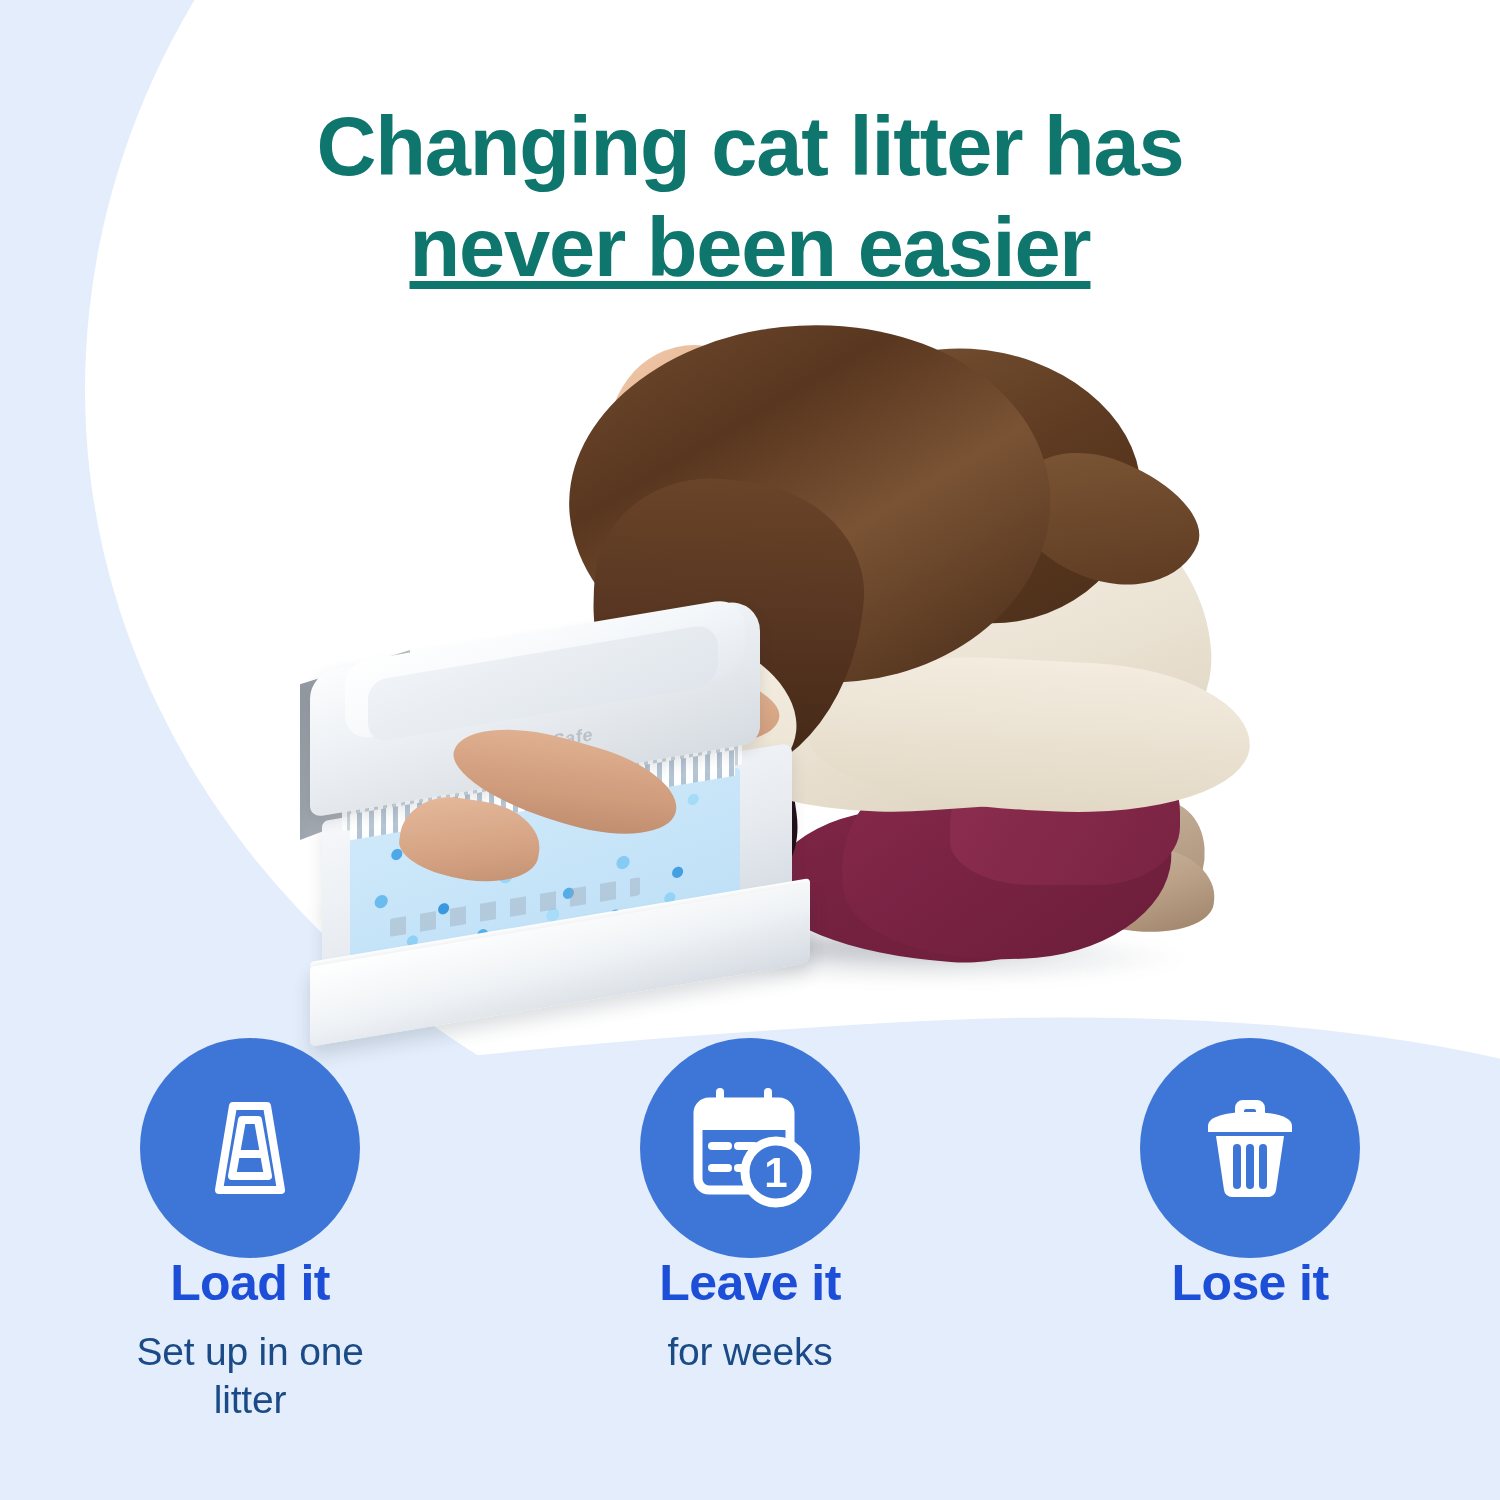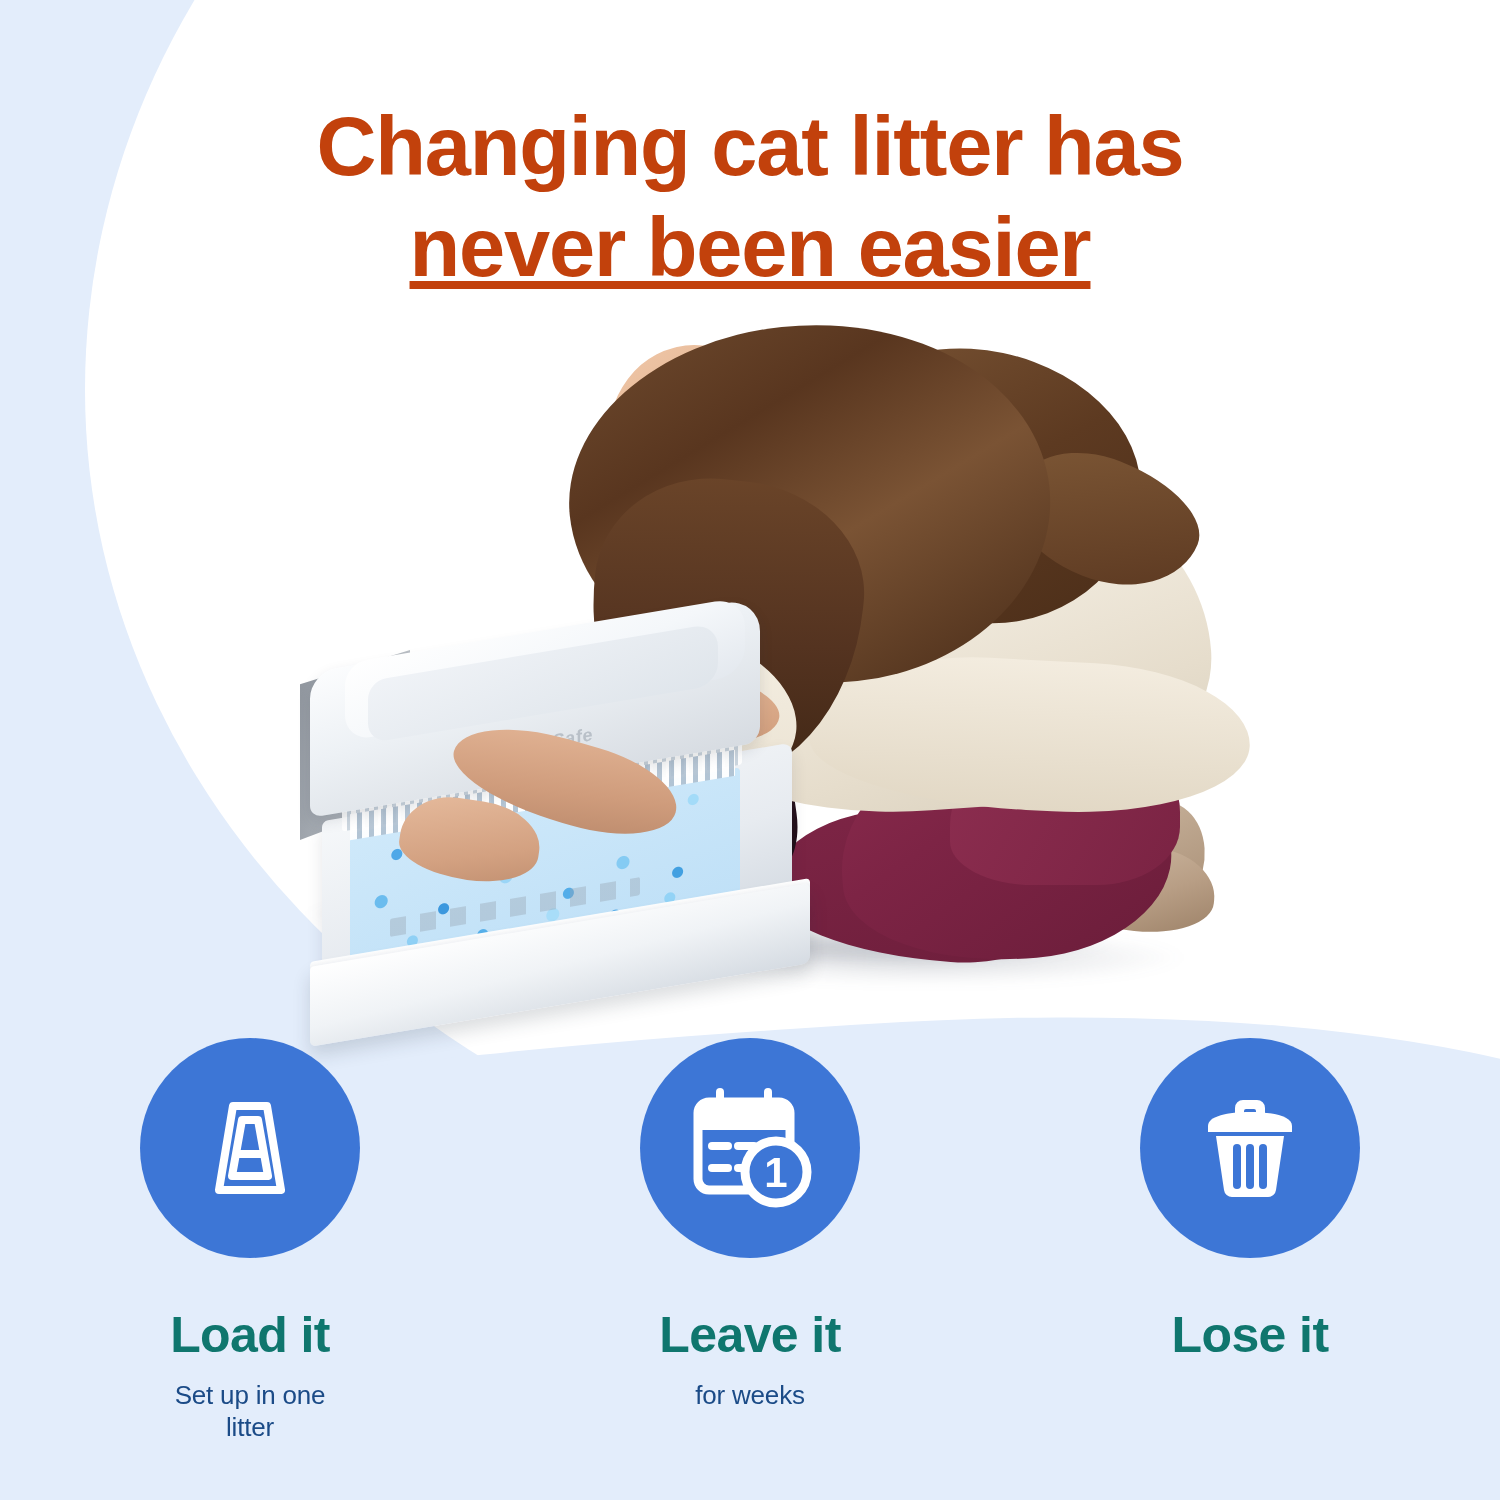--- a/index.html
+++ b/index.html
@@ -34,21 +34,21 @@
     transform:rotate(-3.2deg);
   }
   .bg-blue-bottom2{
     position:absolute;left:-100px;top:1168px;width:1800px;height:420px;background:#e3edfb;
   }
 
   
   .headline{
     position:absolute;left:0;top:96px;width:1500px;
     text-align:center;
-    color:#c2410c;
+    color:#0f766e;
     font-weight:800;
     font-size:83px;
     line-height:1.22;
     letter-spacing:-1.2px;
     z-index:6;
   }
   .headline .l2{display:block;text-decoration:underline;}
 
   
   .photo{
@@ -303,27 +303,26 @@
     position:absolute;left:0;top:1038px;width:1500px;
     display:flex;z-index:7;
   }
   .feat{flex:1 1 0;display:flex;flex-direction:column;align-items:center;}
   .feat-circle{
     width:220px;height:220px;border-radius:50%;
     background:#3d76d6;
     display:flex;align-items:center;justify-content:center;
   }
   .feat-title{
-    margin-top:52px;
-    font-size:50px;font-weight:800;color:#0f766e;letter-spacing:-.6px;
+    font-size:50px;font-weight:800;color:#1d4ed8;letter-spacing:-.6px;
     line-height:1;
   }
   .feat-desc{
     margin-top:20px;
-    font-size:26px;font-weight:400;color:#1b4b87;
+    font-size:39px;font-weight:400;color:#1b4b87;
     line-height:1.22;text-align:center;letter-spacing:-.2px;
   }
   .feat-desc .ln{display:block;}
 </style>
 </head>
 <body>
 
 <div class="stage">
 
   <div class="bg-base"></div>

